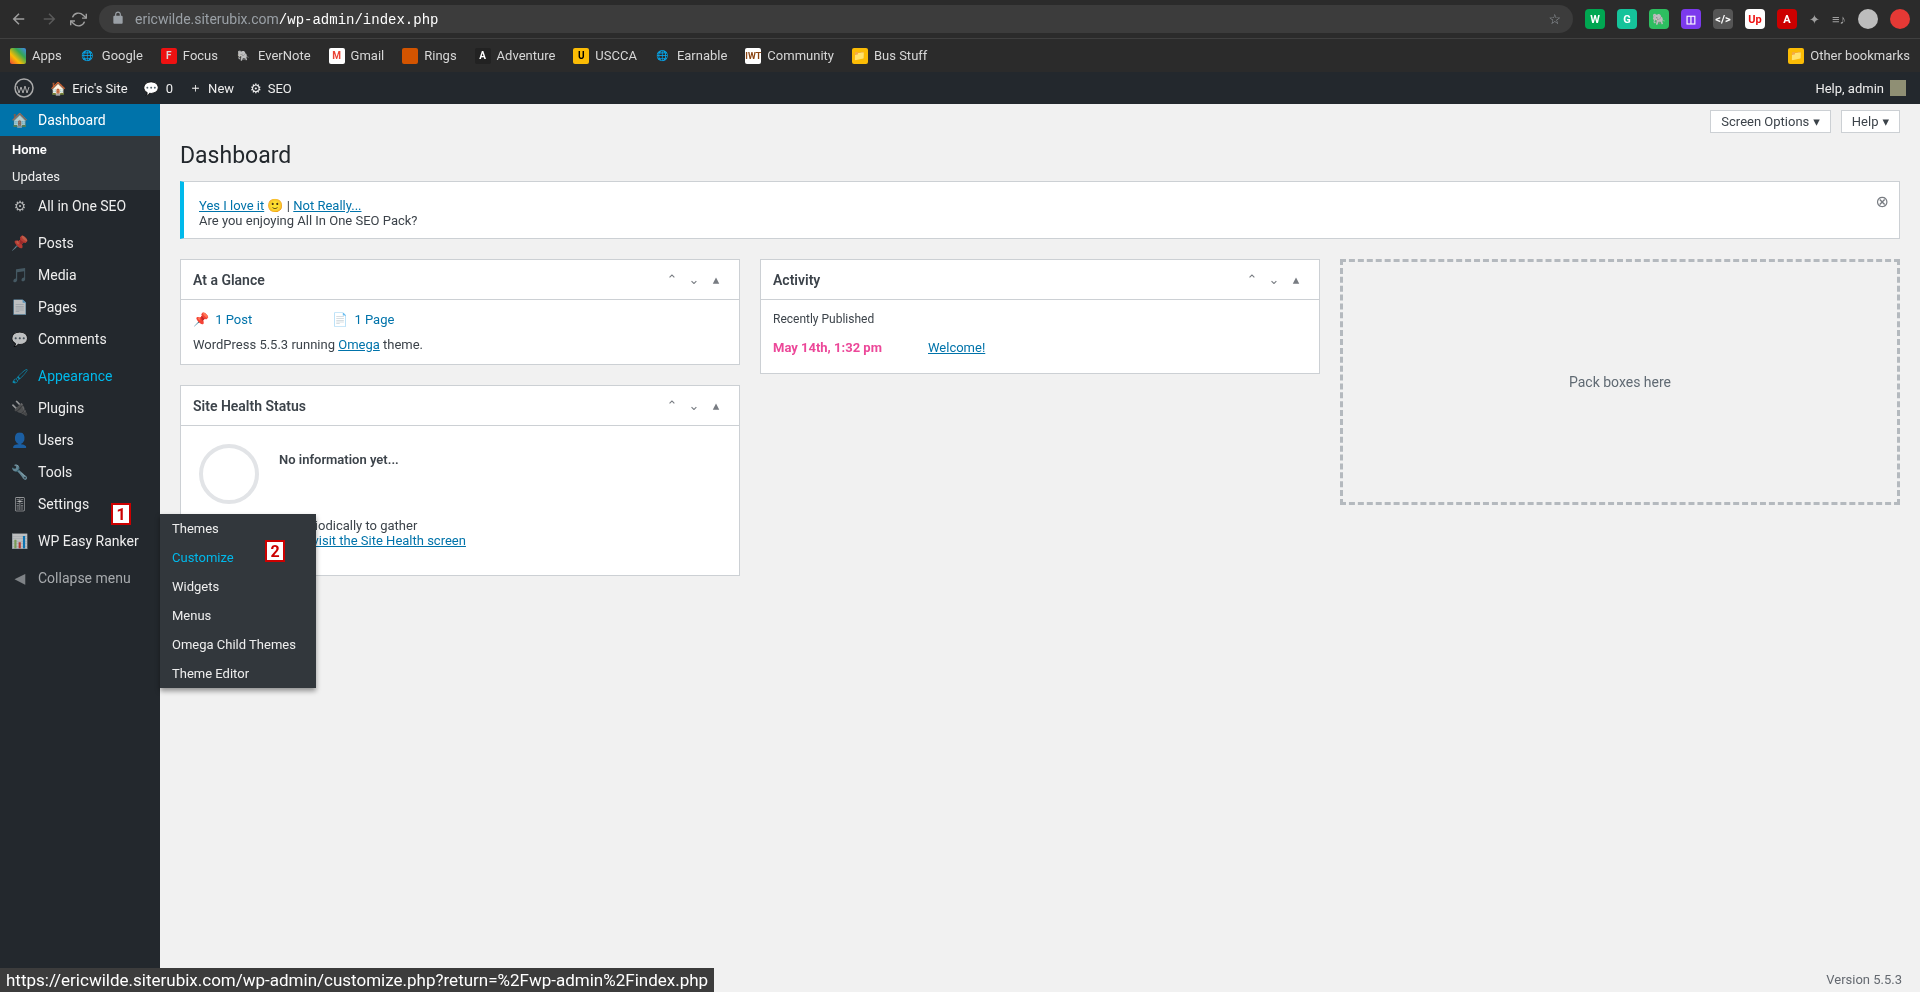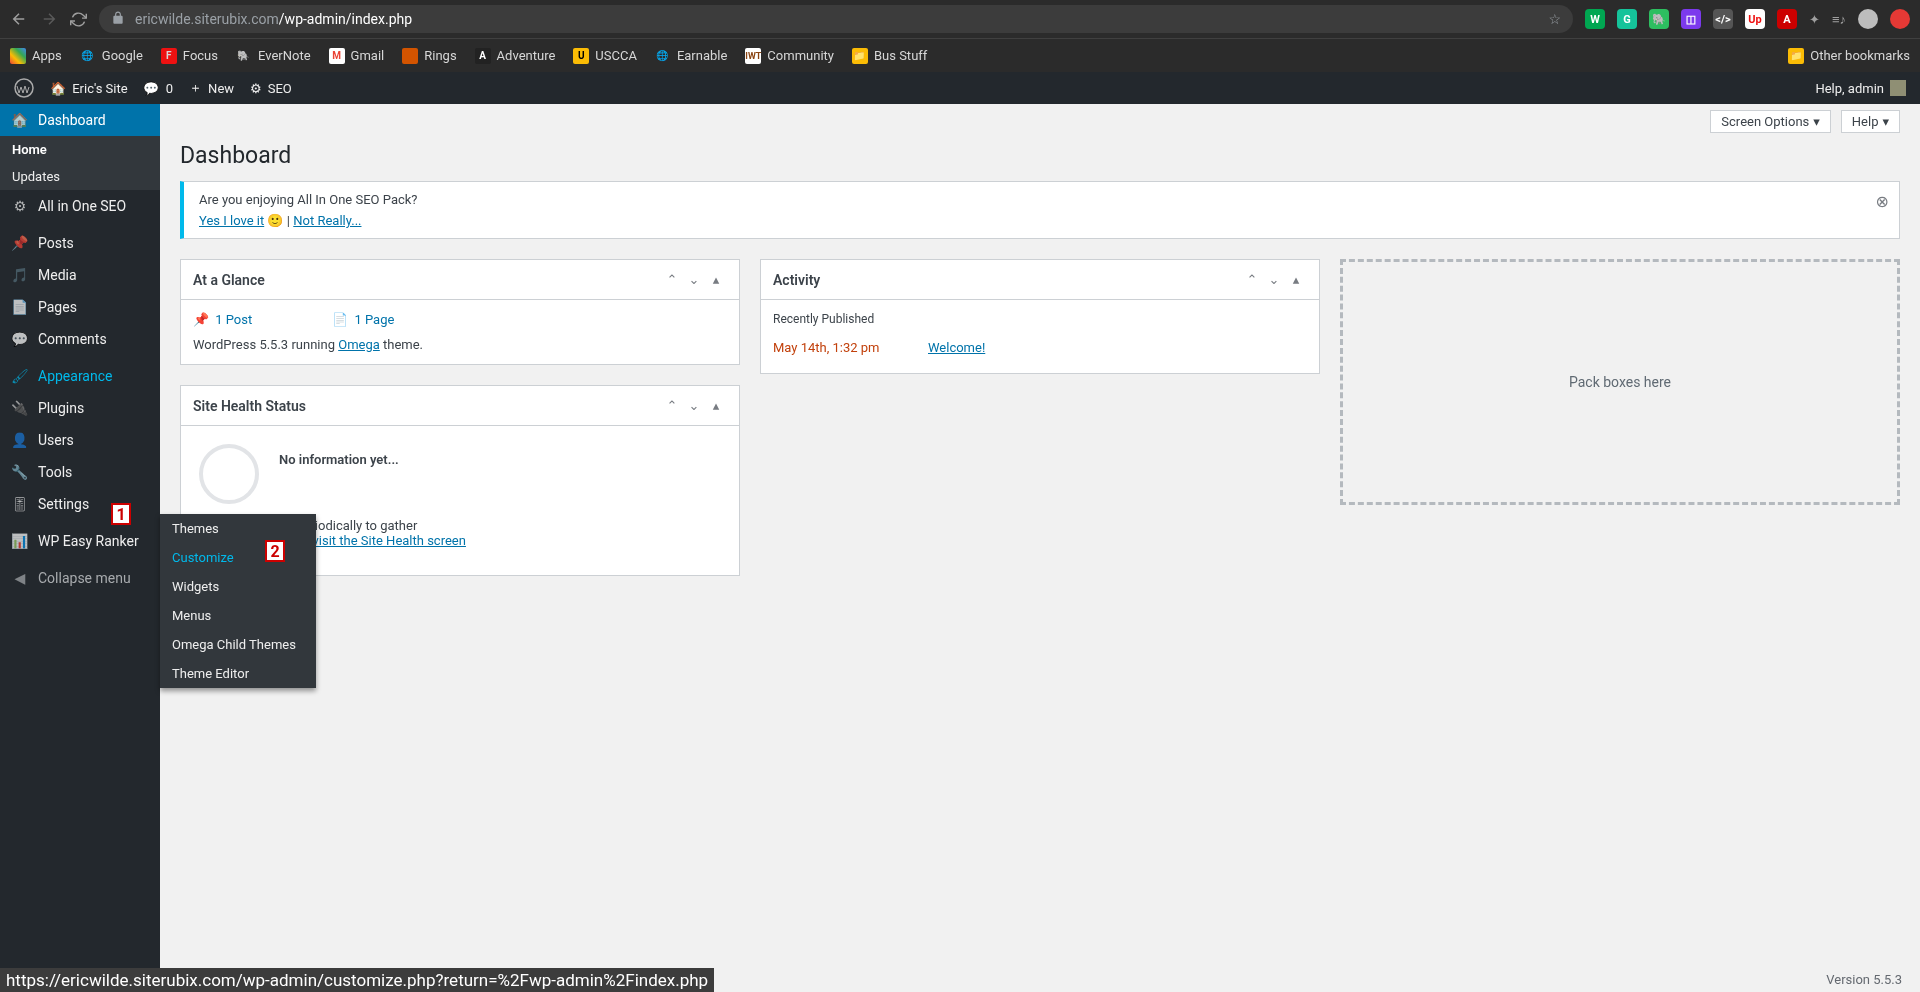--- a/index.html
+++ b/index.html
@@ -67,21 +67,21 @@
 .postbox-header h2 { font-size: 14px; font-weight: 600; flex: 1; }
 .handle-actions { display: flex; gap: 0; }
 .handle-btn { width: 22px; height: 22px; color: #787c82; cursor: pointer; display:flex; align-items:center; justify-content:center; }
 .postbox .inside { padding: 12px; font-size: 13px; }
 .ul-glance { display: flex; gap: 80px; margin-bottom: 10px; }
 .ul-glance .gi { display:flex; align-items:center; gap:6px; }
 .ul-glance .gi a { color: #0073aa; text-decoration: none; }
 .postbox .inside a { color: #0073aa; }
 
 .activity-row { display: flex; padding: 6px 0; }
-.act-date { color: #c2410c; width: 155px; }
+.act-date { color: #ec4899; width: 155px; font-weight: bold; }
 .act-link { color: #0073aa; }
 
 .dropzone { border: 3px dashed #b4b9be; min-height: 246px; display:flex; align-items:center; justify-content:center; color:#606a73; background:#f1f1f1; font-size:14px; }
 
 .wp-footer { position: fixed; bottom: 0; right: 12px; height: 26px; background: #f1f1f1; color: #646970; display:flex; align-items:center; padding: 0 6px; font-size:13px; }
 
 .status-link { position: fixed; bottom: 0; left: 0; background: #3c3c3c; color: #fff; padding: 2px 6px; font-size: 17px; z-index:300; }
 
 .site-health-circle { width:60px; height:60px; border:4px solid #e2e4e7; border-radius:50%; margin: 6px 20px 6px 6px; float:left; }
 .clear { clear:both; }
@@ -103,21 +103,21 @@
   <span class="nav-btn">
       <svg width="17" height="17" viewBox="0 0 24 24" fill="none" stroke="currentColor" stroke-width="2">
         <path d="M23 4v6h-6M1 20v-6h6"></path>
         <path d="M3.51 9a9 9 0 0114.85-3.36L23 10M1 14l4.64 4.36A9 9 0 0020.49 15"></path>
       </svg>
     </span>
   <div class="url-bar">
     <span><svg width="14" height="14" viewBox="0 0 24 24" fill="#9aa0a6">
           <path d="M18 8h-1V6c0-2.76-2.24-5-5-5S7 3.24 7 6v2H6c-1.1 0-2 .9-2 2v10c0 1.1.9 2 2 2h12c1.1 0 2-.9 2-2V10c0-1.1-.9-2-2-2zM9 6c0-1.66 1.34-3 3-3s3 1.34 3 3v2H9V6z"></path>
         </svg></span>
-    <span><span class="url-dim">ericwilde.siterubix.com</span><span style="color:#fff;">/wp-admin/index.php</span></span>
+    <span><span class="url-dim">ericwilde.siterubix.com</span><span style="color:#fff;font-family:Liberation Mono, monospace;">/wp-admin/index.php</span></span>
     <span style="margin-left:auto; color:#9aa0a6;">☆</span>
   </div>
   <div class="ext-icons">
     <div class="ext-ico" style="background:#00a651;">W</div>
     <div class="ext-ico" style="background:#15c39a;">G</div>
     <div class="ext-ico" style="background:#2dbe60;">🐘</div>
     <div class="ext-ico" style="background:#7c3aed;">◫</div>
     <div class="ext-ico" style="background:#555;">&lt;/&gt;</div>
     <div class="ext-ico" style="background:#fff;color:#e11;">Up</div>
     <div class="ext-ico" style="background:#c00;">A</div>
@@ -292,24 +292,24 @@
           <span>▾</span>
         </div>
       <div class="screen-btn">
           <span>Help</span>
           <span>▾</span>
         </div>
     </div>
     <h1 class="page-title">Dashboard</h1>
 
     <div class="notice">
-      <p>Are you enjoying All In One SEO Pack?</p>
       <p style="margin-top:6px;">
         <a href="#"><span>Yes I love it</span></a> <span>🙂</span><span> | </span><a href="#">Not Really...</a>
       </p>
+      <p>Are you enjoying All In One SEO Pack?</p>
       <span class="dismiss">⊗</span>
     </div>
 
     <div class="dash-cols">
 
       <div class="col">
         <div class="postbox">
           <div class="postbox-header">
             <h2>At a Glance</h2>
             <div class="handle-actions">

